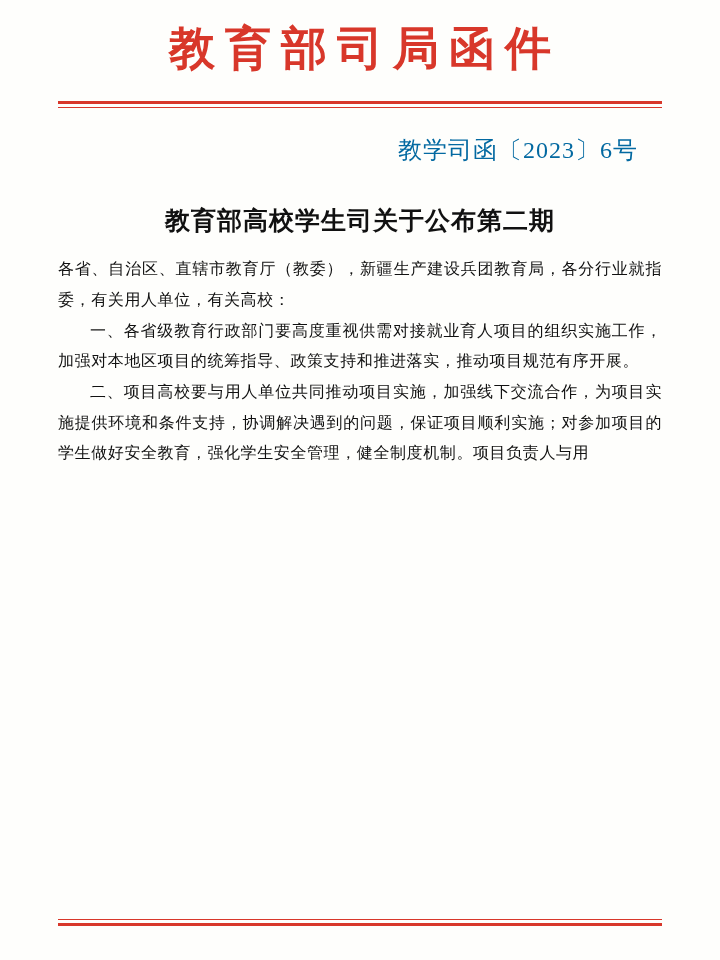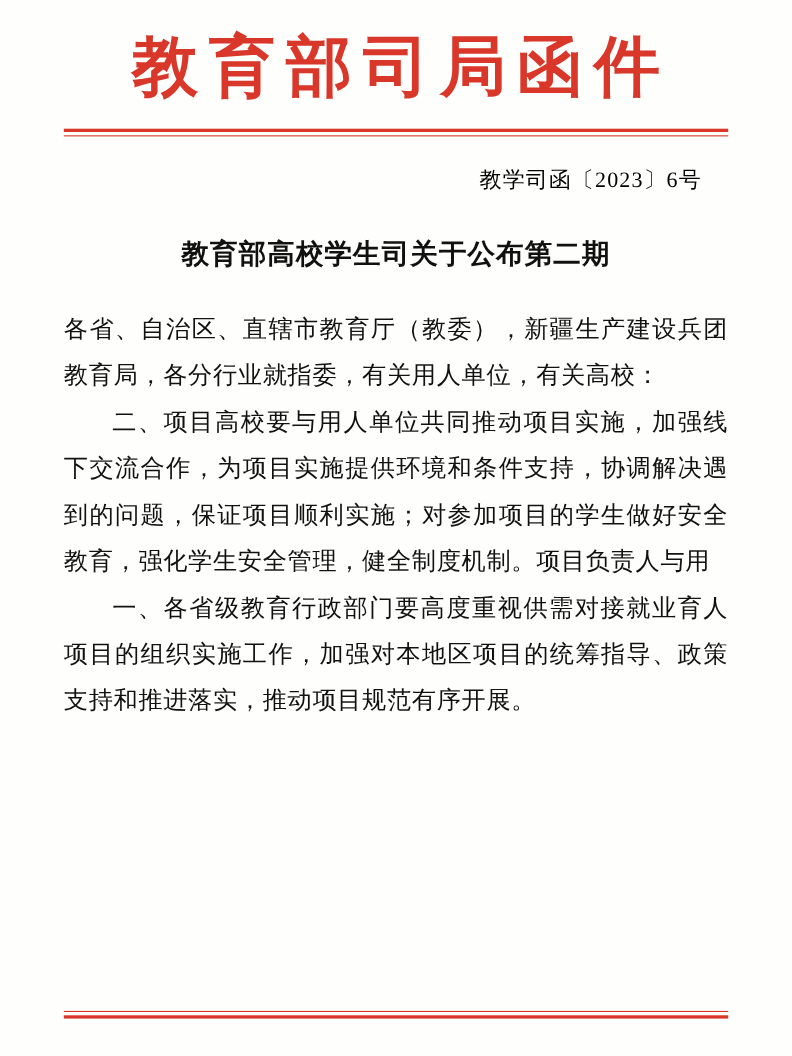--- a/index.html
+++ b/index.html
@@ -22,23 +22,23 @@
     box-sizing: border-box;
     padding: 0 58px;
   }
   
   .masthead {
     padding-top: 26px;
     text-align: center;
   }
   .masthead-title {
     color: #d8372a;
-    font-family: Liberation Sans, sans-serif;
+    font-family: Liberation Mono, monospace;
     font-weight: bold;
-    font-size: 60px;
+    font-size: 46px;
     letter-spacing: 10px;
     line-height: 1.15;
     white-space: nowrap;
     text-indent: 10px;
   }
   .rule-thick {
     margin-top: 22px;
     height: 3px;
     background: #d8372a;
   }
@@ -47,41 +47,41 @@
     height: 1px;
     background: #d8372a;
   }
   
   .docnum-row {
     margin-top: 26px;
     text-align: right;
     padding-right: 24px;
   }
   .docnum {
-    font-size: 20px;
+    font-size: 24px;
     letter-spacing: 1px;
-    color: #000000;
+    color: #0369a1;
   }
   
   .title-block {
     margin-top: 34px;
     text-align: center;
     font-weight: bold;
     font-size: 25px;
     line-height: 1.65;
     letter-spacing: 1px;
   }
   .title-line {
     display: block;
     text-align: center;
   }
   
   .body {
-    margin-top: 26px;
-    font-size: 22px;
+    margin-top: 13px;
+    font-size: 16px;
     line-height: 1.92;
     letter-spacing: 0.6px;
     text-align: justify;
     text-justify: inter-ideograph;
   }
   .para {
     margin: 0;
   }
   .para.indent {
     text-indent: 2em;
@@ -115,22 +115,22 @@
   <div class="docnum-row">
     <span class="docnum">教学司函〔2023〕6号</span>
   </div>
 
   <div class="title-block">
     <span class="title-line">教育部高校学生司关于公布第二期</span>
   </div>
 
   <div class="body">
     <p class="para">各省、自治区、直辖市教育厅（教委），新疆生产建设兵团教育局，各分行业就指委，有关用人单位，有关高校：</p>
+    <p class="para indent">一、各省级教育行政部门要高度重视供需对接就业育人项目的组织实施工作，加强对本地区项目的统筹指导、政策支持和推进落实，推动项目规范有序开展。</p>
     <p class="para indent">二、项目高校要与用人单位共同推动项目实施，加强线下交流合作，为项目实施提供环境和条件支持，协调解决遇到的问题，保证项目顺利实施；对参加项目的学生做好安全教育，强化学生安全管理，健全制度机制。项目负责人与用</p>
-    <p class="para indent">一、各省级教育行政部门要高度重视供需对接就业育人项目的组织实施工作，加强对本地区项目的统筹指导、政策支持和推进落实，推动项目规范有序开展。</p>
   </div>
 
   <div class="footer-rules">
     <div class="rule-thin"></div>
     <div class="rule-thick"></div>
   </div>
 
 </div>
 
 </body></html>

